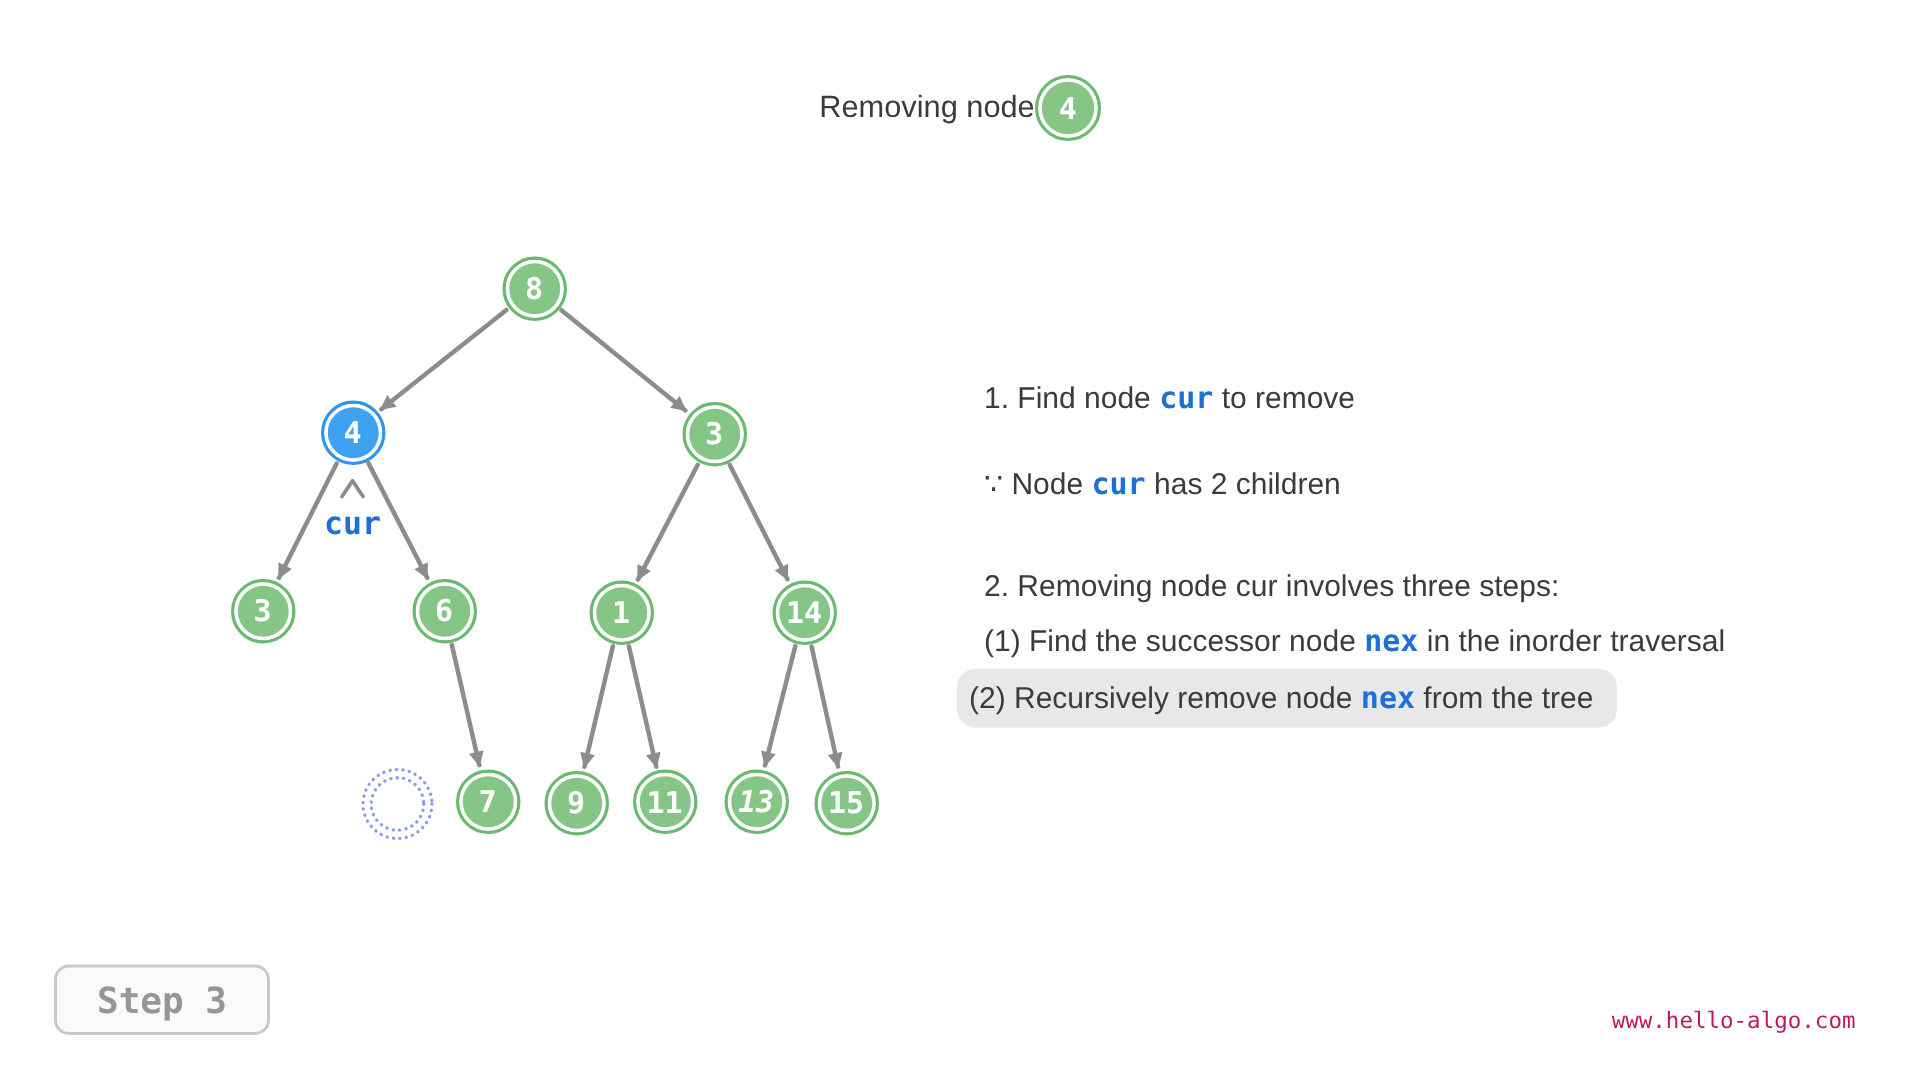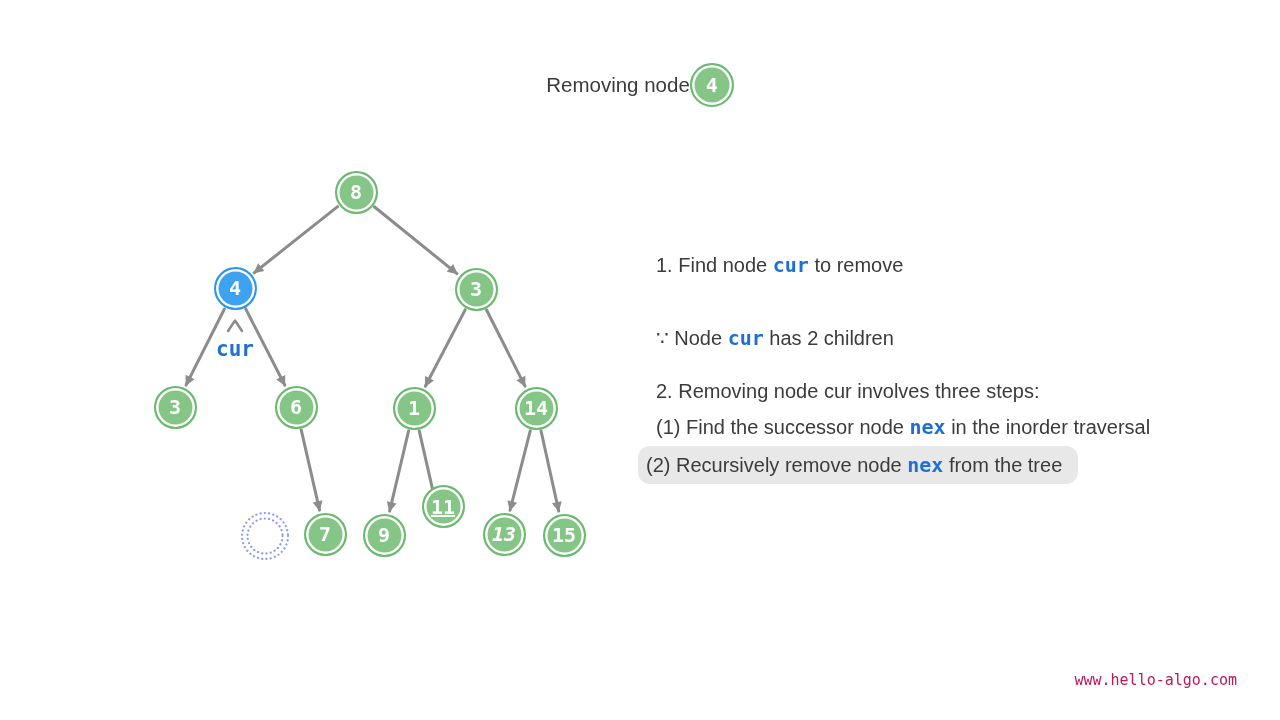--- a/index.html
+++ b/index.html
@@ -1,20 +1,20 @@
 <!DOCTYPE html>
 <html><head>
 <meta charset="utf-8">
 <style>
   html,body{margin:0;padding:0;background:#fff;}
   .stage{position:relative;width:1280px;height:720px;background:#ffffff;overflow:hidden;
          font-family:"Liberation Sans",sans-serif;}
 
   
-  .title{position:absolute;top:63px;left:0;right:0;height:44px;display:flex;
+  .title{position:absolute;top:50px;left:0;right:0;height:44px;display:flex;
          align-items:center;justify-content:center;gap:0;
          font-size:20.5px;color:#3B3B3B;}
 
   
   .node{position:absolute;width:43px;height:43px;border-radius:50%;box-sizing:border-box;
         display:flex;align-items:center;justify-content:center;
         font-family:"DejaVu Sans Mono",monospace;font-weight:bold;font-size:20px;color:#fff;
         box-shadow:inset 0 0 0 2.5px #ffffff;}
   .node.green{background:#85C686;border:2px solid #69B96E;}
   .node.blue{background:#3FA2F0;border:2px solid #2D95EE;}
@@ -83,31 +83,34 @@
   <div id="tree-layer">
       <div class="node green" style="left: 334.5px; top: 170.5px;">8</div>
       <div class="node blue" style="left: 213.5px; top: 266.5px;">4</div>
       <div class="node green" style="left: 454.5px; top: 267.5px;">3</div>
       <div class="node green" style="left: 153.5px; top: 385.5px;">3</div>
       <div class="node green" style="left: 274.5px; top: 385.5px;">6</div>
       <div class="node green" style="left: 392.5px; top: 386.5px;">1</div>
       <div class="node green" style="left: 514.5px; top: 386.5px;">14</div>
       <div class="node green" style="left: 303.5px; top: 512.5px;">7</div>
       <div class="node green" style="left: 362.5px; top: 513.5px;">9</div>
-      <div class="node green" style="left: 421.5px; top: 485px; text-decoration: underline;">11</div>
+      <div class="node green" style="left: 421.5px; top: 513px;">11</div>
       <div class="node green" style="left: 482.5px; top: 512.5px; font-style: italic;">13</div>
       <div class="node green" style="left: 542.5px; top: 513.5px;">15</div>
     </div>
 
   <div class="cur-label" id="cur-label" style="left: 195px; top: 337px;">cur</div>
 
   <div id="notes">
       <div class="note-line" style="top: 255px;"><span>1. Find node </span><span class="code">cur</span><span> to remove</span></div>
-      <div class="note-line" style="top: 328px;"><span>∵ Node </span><span class="code">cur</span><span> has 2 children</span></div>
+      <div class="note-line" style="top: 312px;"><span>∵ Node </span><span class="code">cur</span><span> has 2 children</span></div>
       <div class="note-line" style="top: 381px;"><span>2. Removing node cur involves three steps:</span></div>
       <div class="note-line" style="top: 417px;"><span>(1) Find the successor node </span><span class="code">nex</span><span> in the inorder traversal</span></div>
       <div class="note-line highlight" style="top: 446px;"><span>(2) Recursively remove node </span><span class="code">nex</span><span> from the tree</span></div>
     </div>
 
+  <div class="step">
+    <span>Step 3</span>
+  </div>
 
   <div class="watermark">www.hello-algo.com</div>
 
 </div>
 
 </body></html>

